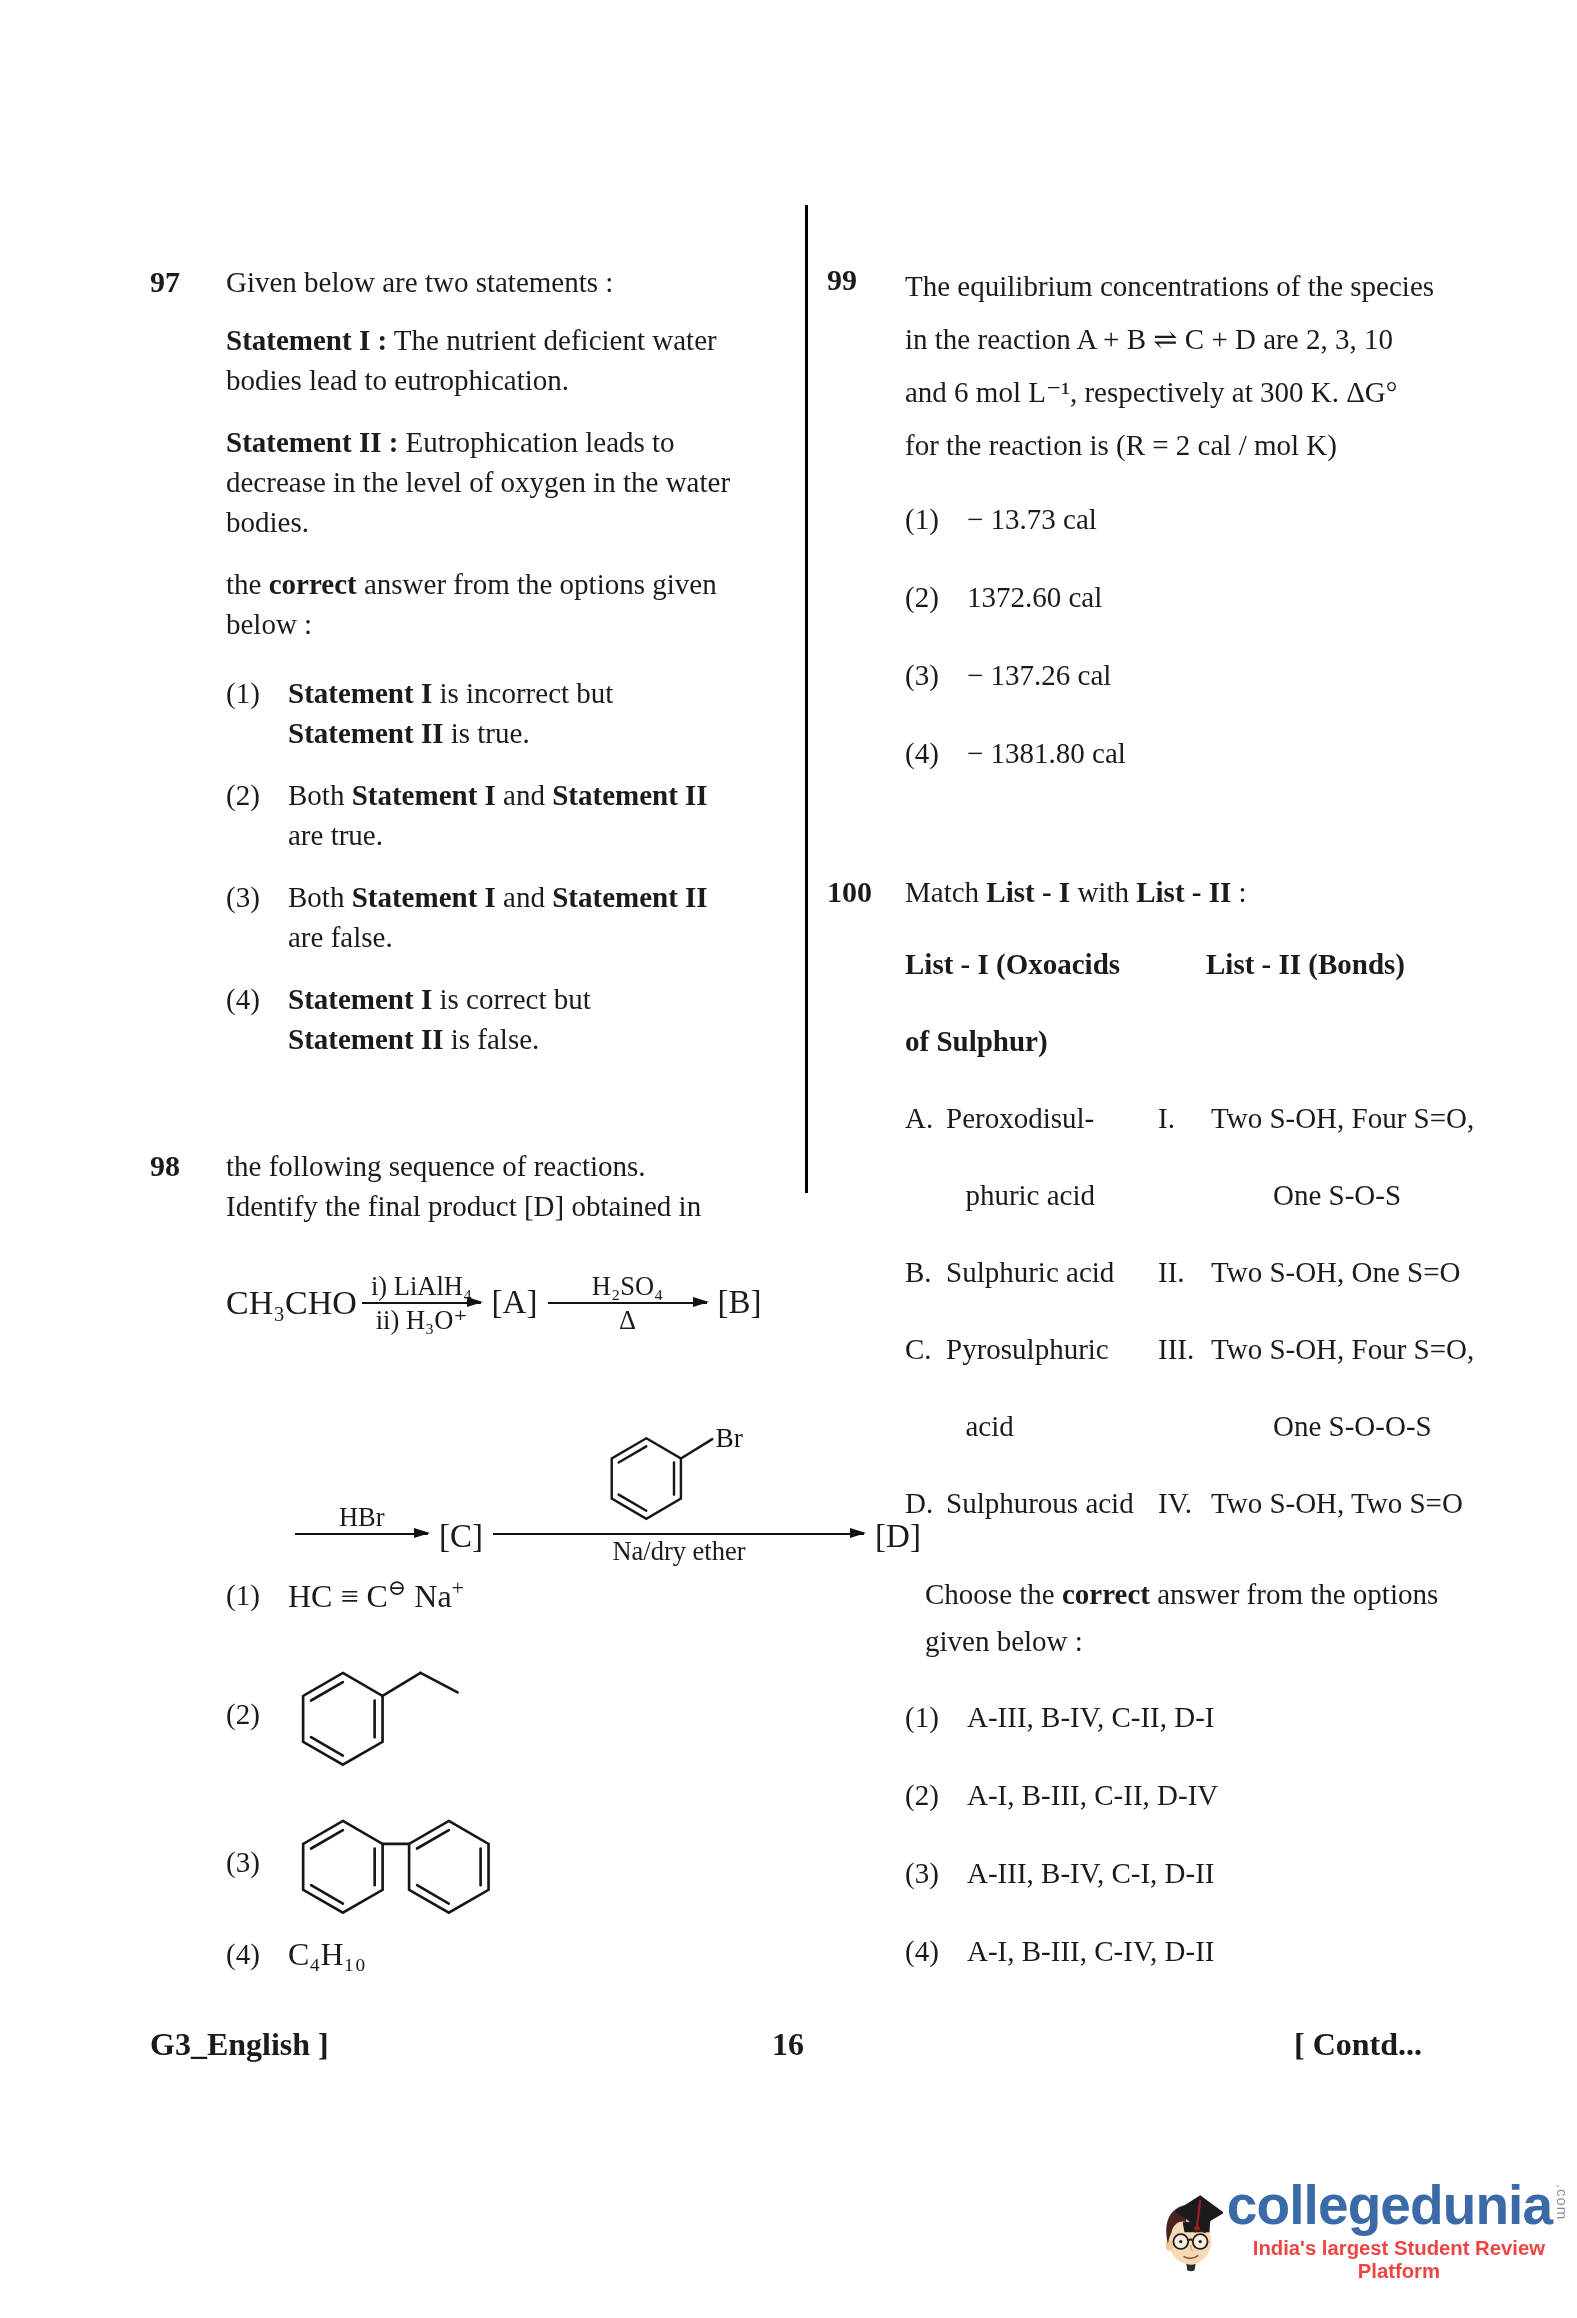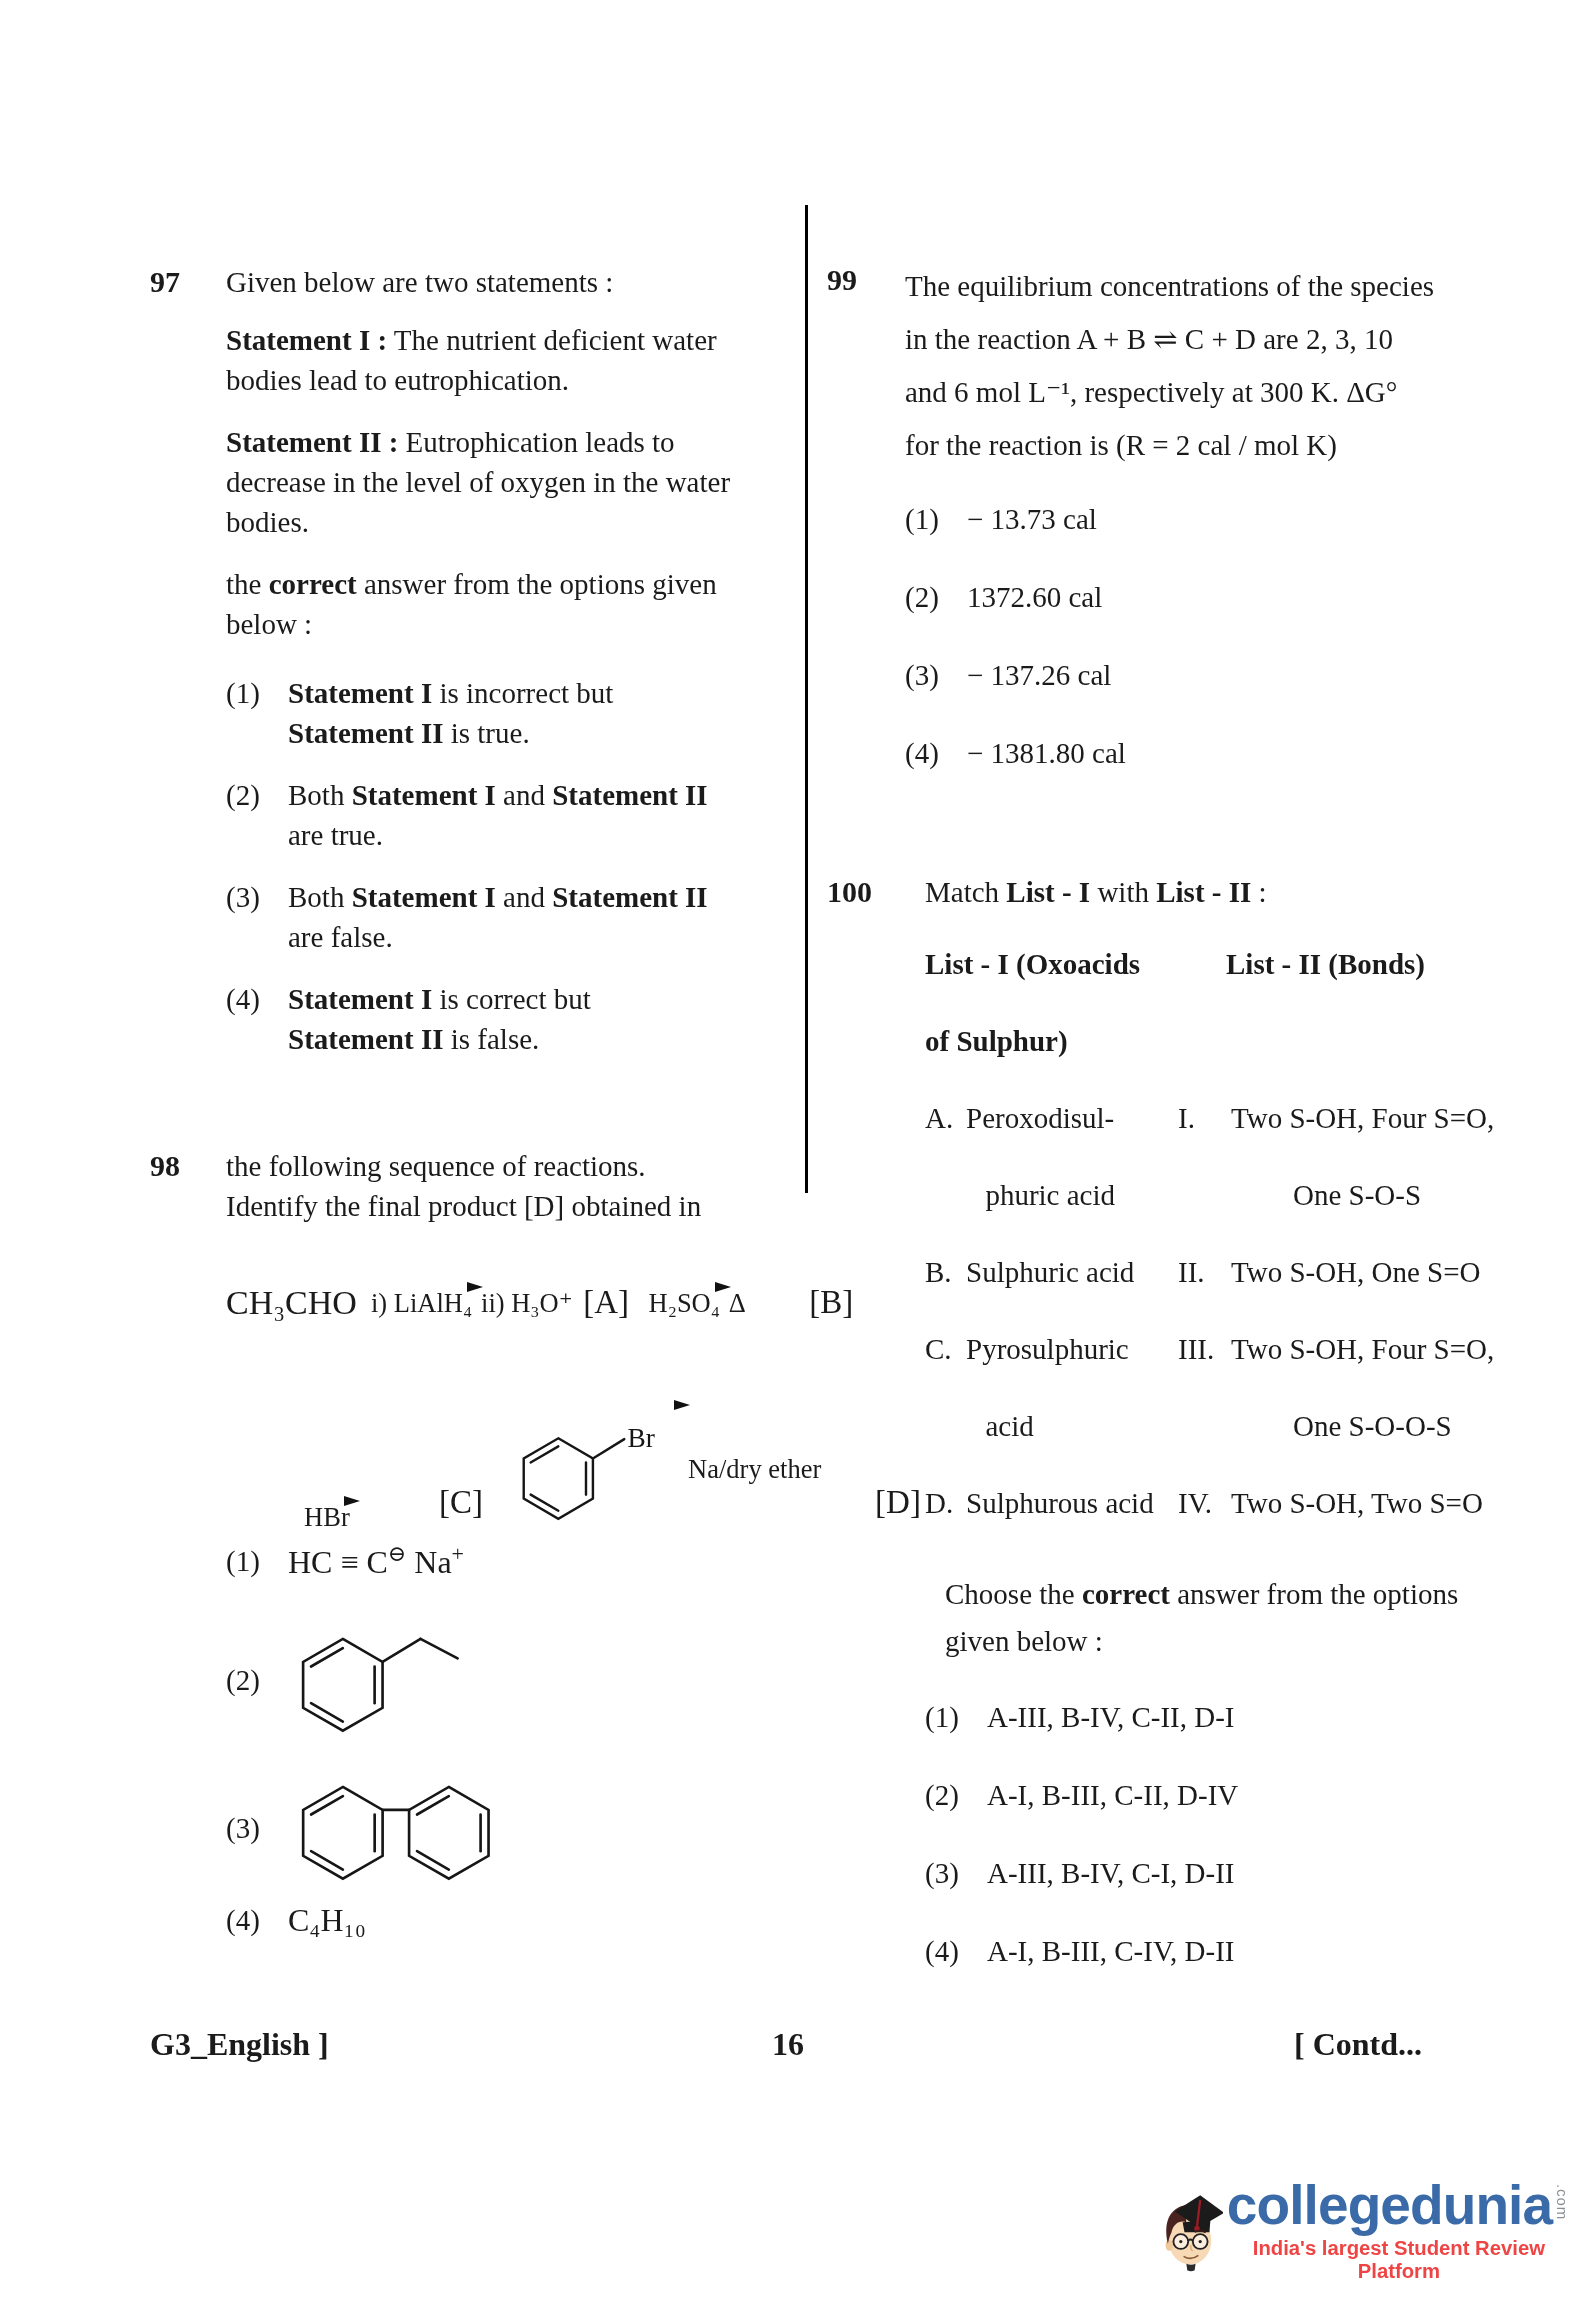--- a/index.html
+++ b/index.html
@@ -6,39 +6,39 @@
   .page{
     position:relative;width:1578px;height:2319px;background:#ffffff;overflow:hidden;
     font-family:"Liberation Serif","DejaVu Serif","DejaVu Sans",serif;
     color:#1b1b1b;font-size:29px;
   }
   .divider{position:absolute;left:805px;top:205px;width:2.7px;height:988px;background:#000;}
   .question{position:absolute;display:flex;}
   #q97{left:150px;top:262px;width:638px;}
   #q98{left:150px;top:1146px;width:638px;}
   #q99{left:827px;top:260px;width:707px;}
-  #q100{left:827px;top:872px;width:707px;gap:20px;}
+  #q100{left:827px;top:872px;width:707px;}
   .qnum{font-weight:bold;width:76px;flex:none;font-size:30px;line-height:40px;}
   #q99 .qnum,#q100 .qnum{width:78px;}
   .qbody{flex:1;}
   .line{white-space:nowrap;line-height:40px;}
   .mb20{margin-bottom:17.7px;}
   .para{margin-bottom:22px;}
   .opt{display:flex;margin-bottom:22px;}
   .onum{width:62px;flex:none;line-height:40px;}
   .otext{flex:1;}
   b{font-weight:bold;}
 
   
   .rxn1{display:flex;align-items:center;margin-top:25px;height:103px;}
   .rxn2{display:flex;align-items:flex-end;margin-top:51px;margin-left:64px;}
   .chem{font-size:34px;white-space:nowrap;}
   .bracket{font-size:33px;white-space:nowrap;padding:0 5.3px;}
   .rxn2 .bracket{margin-bottom:11.5px;}
-  .rarrow{display:flex;flex-direction:row;align-items:center;margin:0 5.3px;}
+  .rarrow{display:flex;flex-direction:column;align-items:center;margin:0 5.3px;}
   .rarrow .above{font-size:26.5px;line-height:32px;padding:0 8.8px;white-space:nowrap;}
   .rarrow .shaft{position:relative;align-self:stretch;height:0;border-top:2.7px solid #111;}
   .rarrow .shaft::after{content:"";position:absolute;right:-1.8px;top:-7px;width:0;height:0;
     border-left:16px solid #111;border-top:5.7px solid transparent;border-bottom:5.7px solid transparent;}
   .rarrow .below{font-size:26.5px;line-height:32px;min-height:32px;white-space:nowrap;}
   .rarrow.w-small{min-width:133px;}
   .rarrow.w-big{min-width:371px;}
   .rarrow .above svg{display:block;margin-bottom:-3.5px;}
   .optrow{display:flex;align-items:center;}
   .opt-formula{font-size:32px;white-space:nowrap;}

